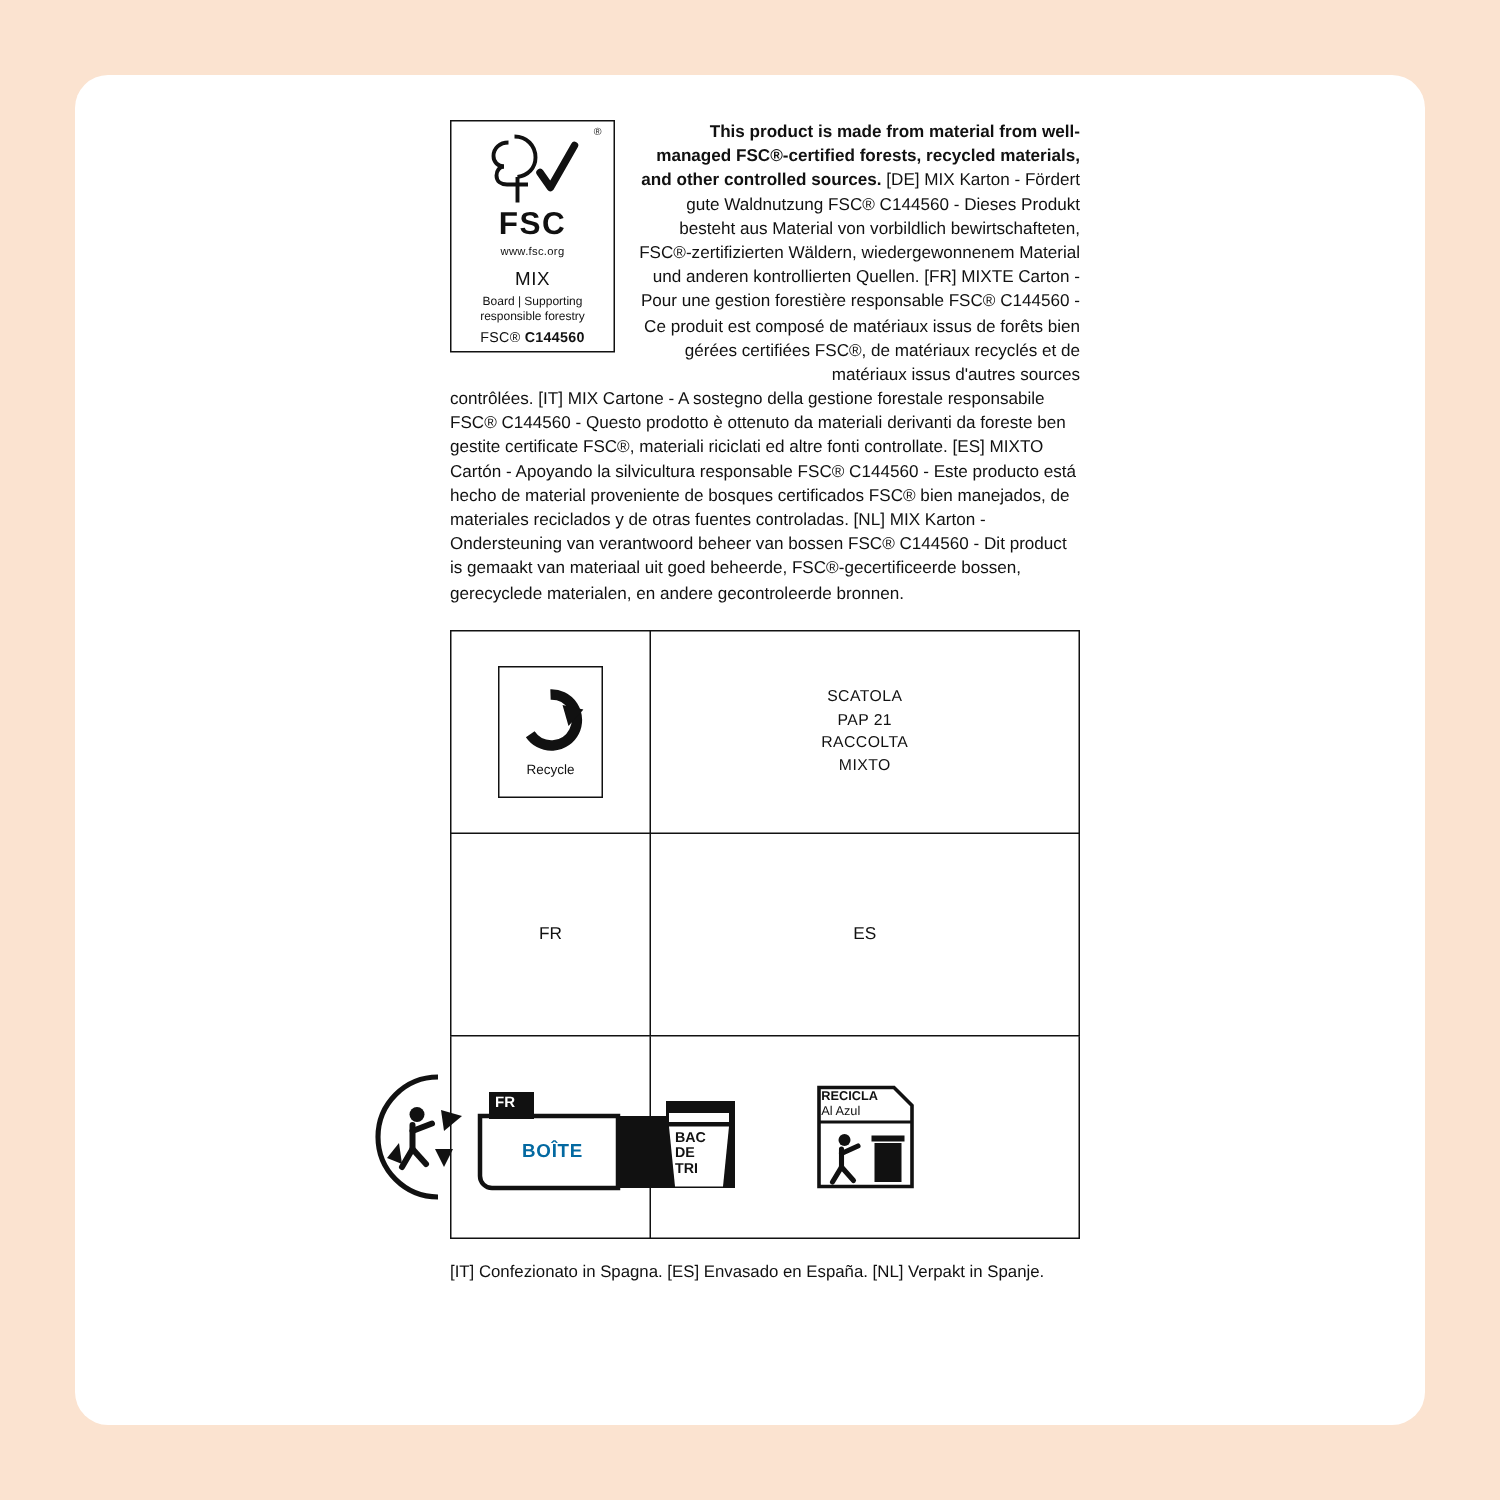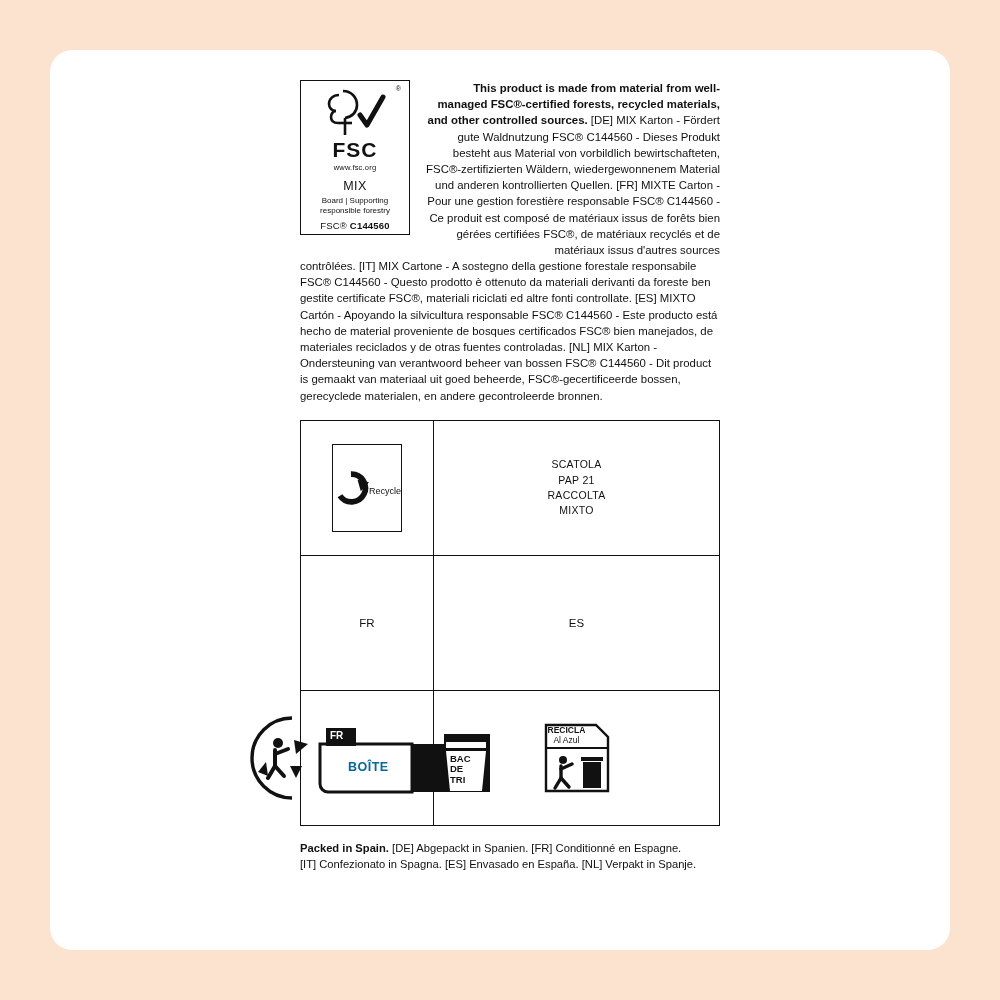--- a/index.html
+++ b/index.html
@@ -128,21 +128,21 @@
   }
 
   
   .uk-mark {
     width: 70px;
     height: 88px;
     border: 1.1px solid #111;
     margin: 0 auto;
     box-sizing: border-box;
     display: flex;
-    flex-direction: row;
+    flex-direction: column;
     align-items: center;
     justify-content: center;
   }
   .uk-mark .lbl {
     font-size: 9px;
     margin-top: 6px;
   }
 
   
   .fr-wrap {
@@ -289,32 +289,31 @@
               <path d="M3 3 h50 l12 12 v54 h-62 z" fill="none" stroke="#111" stroke-width="2.4"></path>
               <line x1="3" y1="26" x2="65" y2="26" stroke="#111" stroke-width="2"></line>
 
               <circle cx="20" cy="38" r="4" fill="#111"></circle>
               <path d="M18 44 L18 56 L12 66" stroke="#111" stroke-width="3.4" fill="none" stroke-linecap="round"></path>
               <path d="M18 47 L29 42" stroke="#111" stroke-width="3.4" fill="none" stroke-linecap="round"></path>
               <path d="M18 56 L26 65" stroke="#111" stroke-width="3.4" fill="none" stroke-linecap="round"></path>
               <rect x="40" y="40" width="18" height="26" fill="#111"></rect>
               <rect x="38" y="35" width="22" height="4" fill="#111"></rect>
             </svg>
-            <div style="position:absolute; left:5px; top:3px; font-size:8.5px; font-weight:bold; color:#111; line-height:1.25; text-align:center;">
+            <div style="position:absolute; left:5px; top:3px; font-size:8.5px; font-weight:bold; color:#111; line-height:1.25; text-align:left;">
               <div>RECICLA</div>
               <div style="font-weight:normal;">Al Azul</div>
             </div>
           </div>
         </td>
       </tr>
     </tbody>
       </table>
 
     <div class="footer">
       <div class="grp">
-        <div><b>Packed in Spain.</b><span> [DE] Abgepackt in Spanien. [FR] Conditionné en Espagne.</span></div>
         <div>[IT] Confezionato in Spagna. [ES] Envasado en España. [NL] Verpakt in Spanje.</div>
       </div>
 
     </div>
 
   </div>
 </div>
 
 </body></html>

